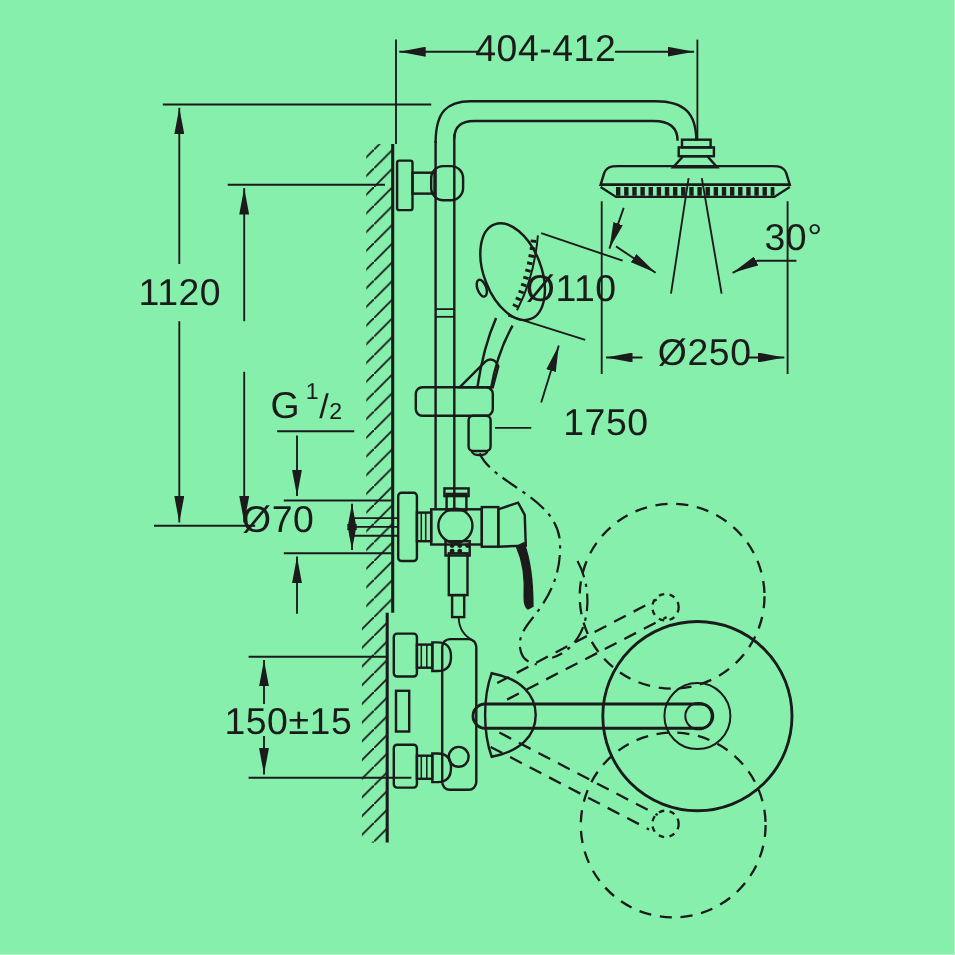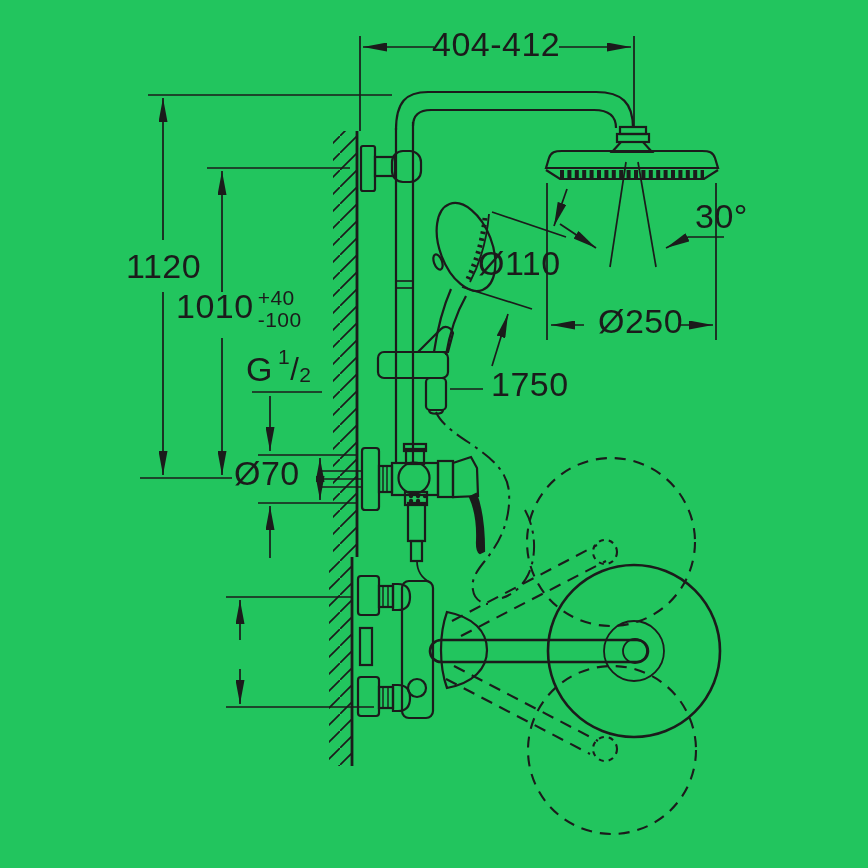--- a/index.html
+++ b/index.html
@@ -1,17 +1,17 @@
 <!DOCTYPE html>
 <html><head>
 <meta charset="utf-8">
 <style>
   html,body{margin:0;padding:0;background:#fff;}
   #canvas{
-    position:relative;width:868px;height:868px;background:#22c55e;
+    position:relative;width:868px;height:868px;background:#86efac;
     font-family:"Liberation Sans","DejaVu Sans",sans-serif;color:#1b1b1b;
     overflow:hidden;
   }
   #drawing{position:absolute;left:0;top:0;}
   .lbl{position:absolute;line-height:1;font-size:34px;white-space:nowrap;
        letter-spacing:0.5px;}
   .tolcol{display:inline-flex;flex-direction:column;margin-left:4px;
           font-size:21px;line-height:1;gap:1px;vertical-align:top;
           transform:translateY(-2px);}
   .fracrow{display:inline-flex;align-items:flex-start;}
@@ -221,34 +221,28 @@
   </g>
 
   <g stroke-width="1.7">
     <line x1="450" y1="389" x2="483" y2="389"></line>
   </g>
 </svg>
 
 <div class="lbl" style="left:432px;top:27px;">404-412</div>
 <div class="lbl" style="left:126px;top:249px;">1120</div>
 
-<div class="lbl row" style="left:176px;top:289px;">
-  <span>1010</span>
-      <span class="tolcol">
-        <span>+40</span>
-        <span>-100</span>
-      </span>
-</div>
 
 <div class="lbl fracrow" style="left:246px;top:352px;">
   <span>G</span>
       <span class="fnum">1</span>
       <span class="fslash">/</span>
       <span class="fden">2</span>
 </div>
 
-<div class="lbl" style="left:234px;top:456px;">Ø70</div>
+<div class="lbl" style="left:220px;top:456px;">Ø70</div>
+<div class="lbl" style="left:204px;top:639px;">150±15</div>
 <div class="lbl" style="left:478px;top:246px;text-align:right;">Ø110</div>
-<div class="lbl" style="left:491px;top:367px;text-align:center;">1750</div>
+<div class="lbl" style="left:512px;top:367px;text-align:center;">1750</div>
 <div class="lbl" style="left:695px;top:199px;">30°</div>
 <div class="lbl" style="left:598px;top:304px;text-align:right;">Ø250</div>
 
 </div>
 
 </body></html>

